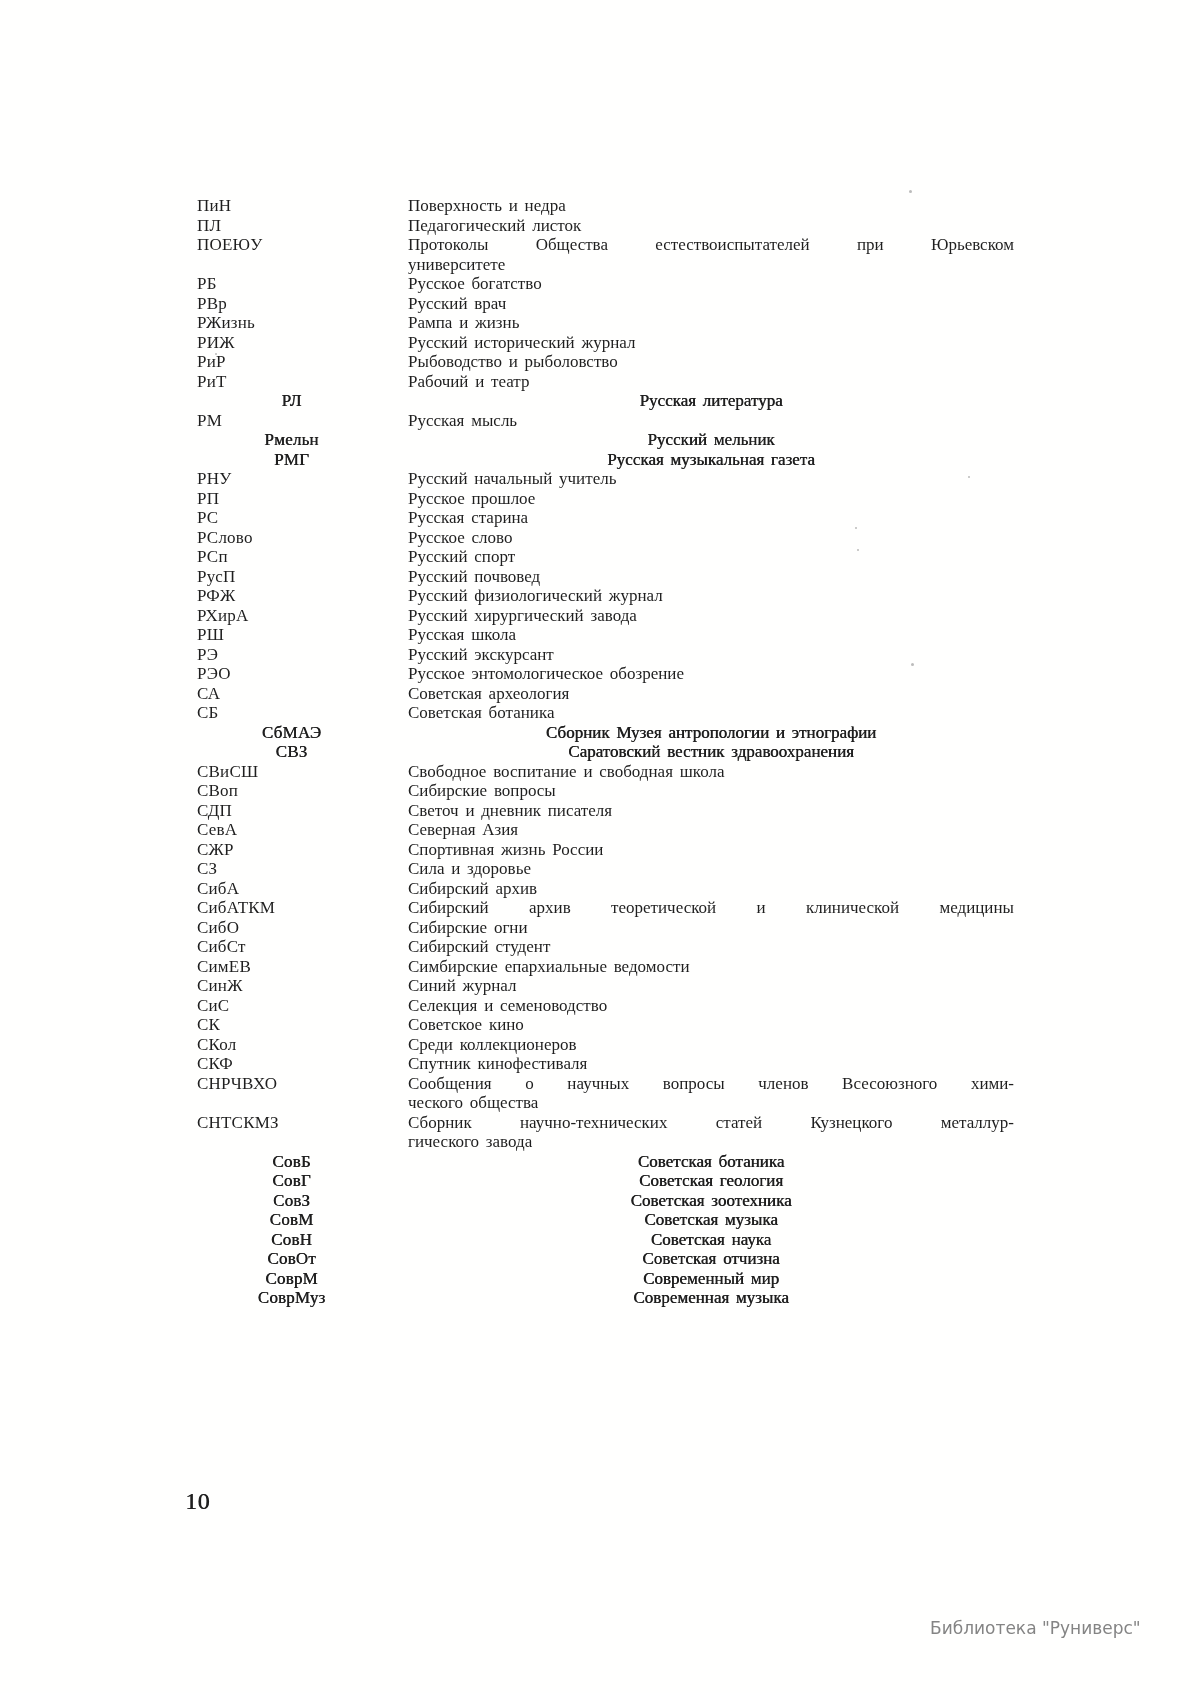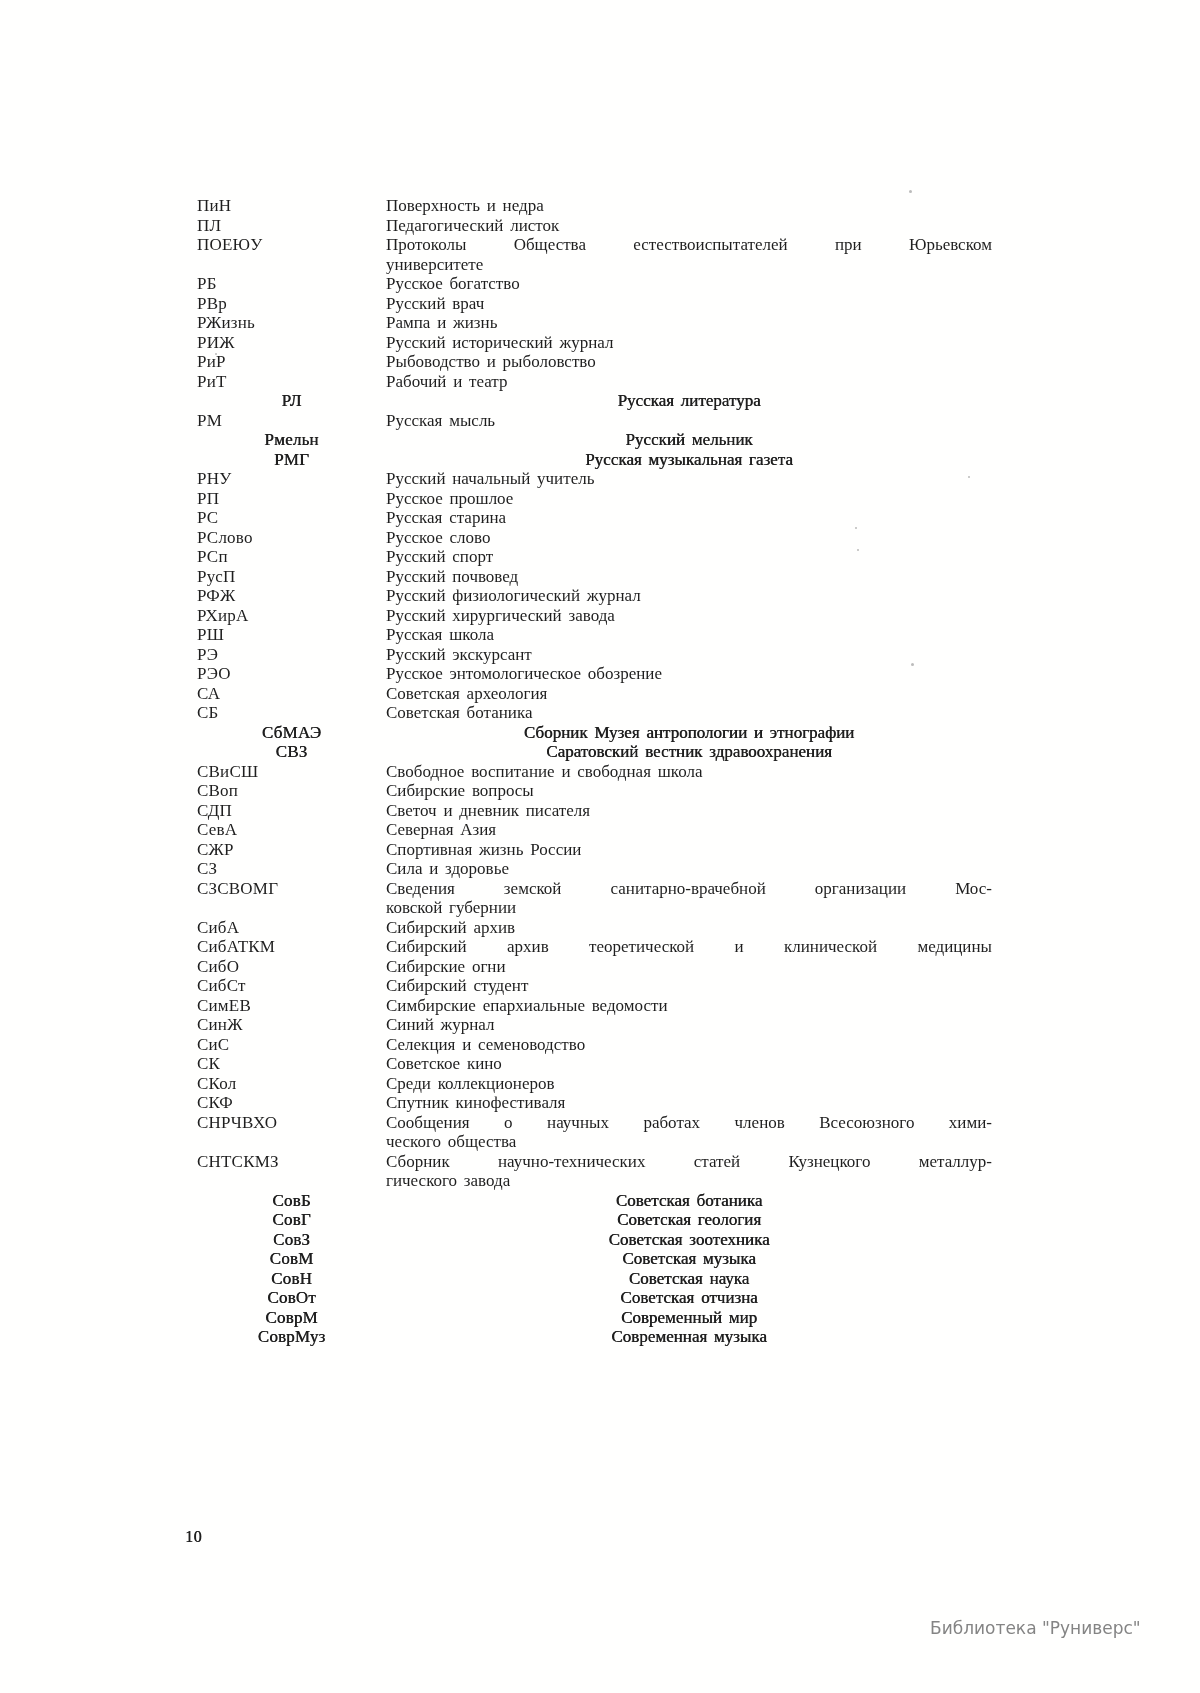--- a/index.html
+++ b/index.html
@@ -15,40 +15,39 @@
     position: absolute; inset: 0;
     background: #fffffe;
   }
   .abbrev-list {
     position: absolute;
     left: 197px; top: 196px;
     width: 795px;
     font-size: 17px;
     line-height: 19.5px;
   }
-  .row { display: flex; align-items: flex-start; }
+  .row { display: flex; align-items: flex-start; gap: 22px; }
   .abbr {
     width: 189px; flex: 0 0 189px;
     letter-spacing: 0.2px;
     white-space: nowrap;
   }
   .def { width: 606px; flex: 0 0 606px; }
   .def-line { word-spacing: 2.5px; }
   .def-line.just {
     text-align: justify;
     text-align-last: justify;
   }
   .b { text-shadow: 0.45px 0 0 currentColor; text-align: center; }
   .page-number {
     position: absolute;
     left: 185px; top: 1488px;
-    font-size: 16px;
+    font-size: 24px;
     letter-spacing: 0.5px;
     text-shadow: 0.4px 0 0 currentColor;
-    margin-top: 40px;
   }
   .watermark {
     position: absolute;
     left: 930px; top: 1618px;
     font-family: "DejaVu Sans", sans-serif;
     font-size: 17px;
     color: #848484;
     white-space: nowrap;
   }
   .speck {
@@ -304,27 +303,20 @@
         </div>
   </div>
 
   <div class="row">
     <div class="abbr">СЗ</div>
     <div class="def">
           <div class="def-line">Сила и здоровье</div>
         </div>
   </div>
 
-  <div class="row">
-    <div class="abbr">СЗСВОМГ</div>
-    <div class="def">
-          <div class="def-line just">Сведения земской санитарно-врачебной организации Мос-</div>
-          <div class="def-line">ковской губернии</div>
-        </div>
-  </div>
 
   <div class="row">
     <div class="abbr">СибА</div>
     <div class="def">
           <div class="def-line">Сибирский архив</div>
         </div>
   </div>
 
   <div class="row">
     <div class="abbr">СибАТКМ</div>
@@ -385,21 +377,21 @@
   <div class="row">
     <div class="abbr">СКФ</div>
     <div class="def">
           <div class="def-line">Спутник кинофестиваля</div>
         </div>
   </div>
 
   <div class="row">
     <div class="abbr">СНРЧВХО</div>
     <div class="def">
-          <div class="def-line just">Сообщения о научных работах членов Всесоюзного хими-</div>
+          <div class="def-line just">Сообщения о научных вопросы членов Всесоюзного хими-</div>
           <div class="def-line">ческого общества</div>
         </div>
   </div>
 
   <div class="row">
     <div class="abbr">СНТСКМЗ</div>
     <div class="def">
           <div class="def-line just">Сборник научно-технических статей Кузнецкого металлур-</div>
           <div class="def-line">гического завода</div>
         </div>

